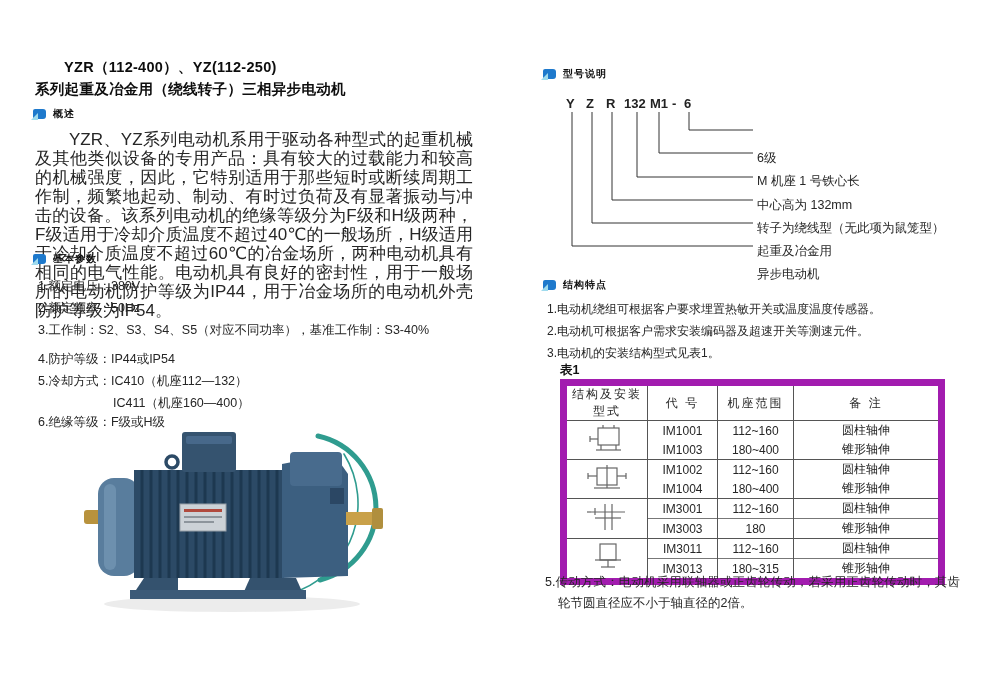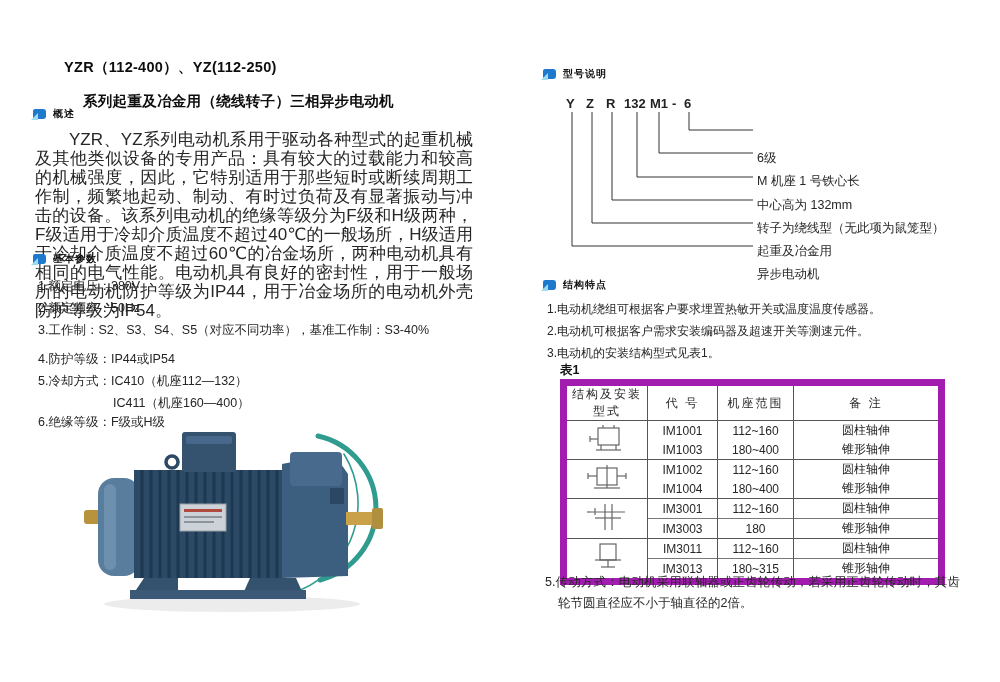--- a/index.html
+++ b/index.html
@@ -37,21 +37,21 @@
         color:#262626;padding-left:13px;text-indent:-13px;text-align:justify;}
   
   #motor-fig{position:absolute;left:82px;top:430px;width:315px;height:190px;}
 </style>
 </head>
 <body>
 
 <div id="page">
 
   <div class="title-line" style="top:58px;margin-left:29px;">YZR（112-400）、YZ(112-250)</div>
-  <div class="title-line" style="top:92px;margin-left:48px;">系列起重及冶金用（绕线转子）三相异步电动机</div>
+  <div class="title-line" style="top:80px;">系列起重及冶金用（绕线转子）三相异步电动机</div>
 
   <div class="sec-head" style="left:33px;top:107px;">
     <span class="bullet"></span>
     <span class="sec-title">概述</span>
   </div>
 
   <div id="overview-text">YZR、YZ系列电动机系用于驱动各种型式的起重机械及其他类似设备的专用产品：具有较大的过载能力和较高的机械强度，因此，它特别适用于那些短时或断续周期工作制，频繁地起动、制动、有时过负荷及有显著振动与冲击的设备。该系列电动机的绝缘等级分为F级和H级两种，F级适用于冷却介质温度不超过40℃的一般场所，H级适用于冷却介质温度不超过60℃的冶金场所，两种电动机具有相同的电气性能。电动机具有良好的密封性，用于一般场所的电动机防护等级为IP44，用于冶金场所的电动机外壳防护等级为IP54。</div>
 
   <div class="sec-head" style="left:33px;top:252px;">
     <span class="bullet"></span>

